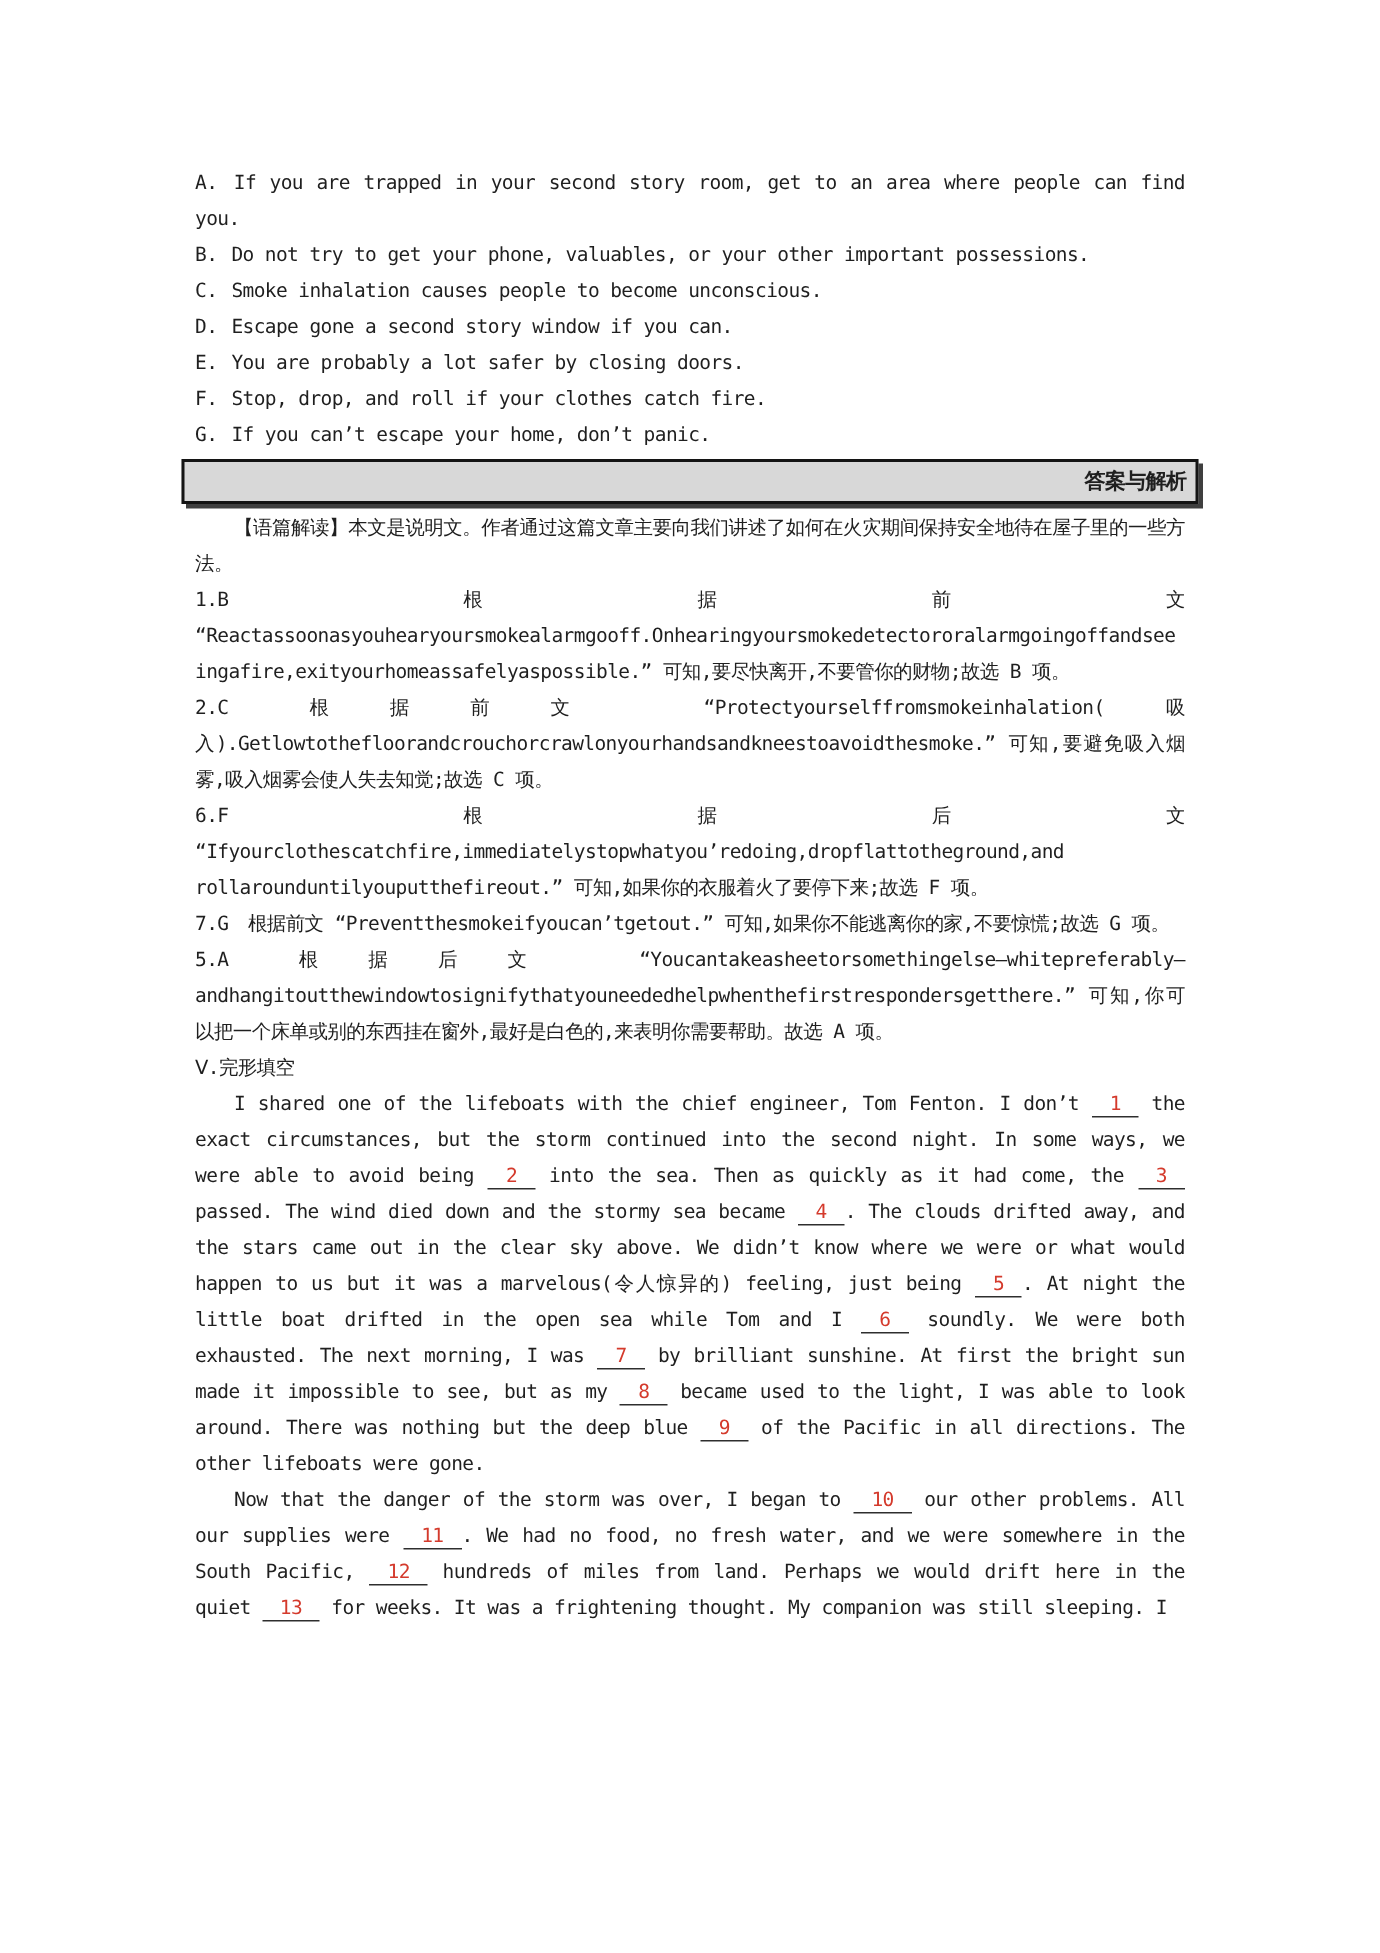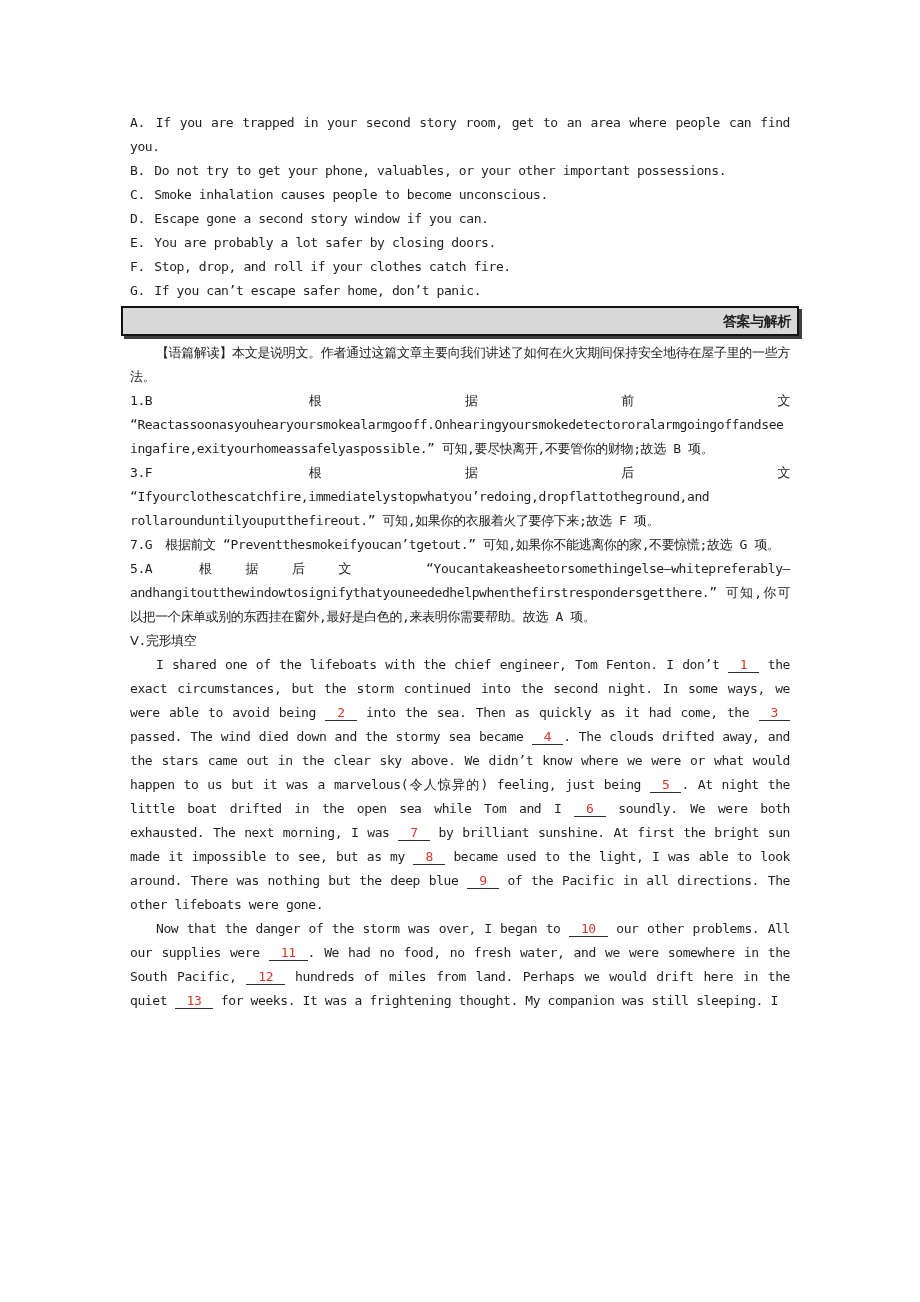--- a/index.html
+++ b/index.html
@@ -41,32 +41,33 @@
 
 <div class="content">
 
   <section>
       <p><span class="option-label">A. </span><span>If you are trapped in your second story room, get to an area where people can find you.</span></p>
       <p><span class="option-label">B. </span><span>Do not try to get your phone, valuables, or your other important possessions.</span></p>
       <p><span class="option-label">C. </span><span>Smoke inhalation causes people to become unconscious.</span></p>
       <p><span class="option-label">D. </span><span>Escape gone a second story window if you can.</span></p>
       <p><span class="option-label">E. </span><span>You are probably a lot safer by closing doors.</span></p>
       <p><span class="option-label">F. </span><span>Stop, drop, and roll if your clothes catch fire.</span></p>
-      <p><span class="option-label">G. </span><span>If you can’t escape safer home, don’t panic.</span></p>
+      <p><span class="option-label">G. </span><span>If you can’t escape your home, don’t panic.</span></p>
     </section>
 
   <div class="answer-header">
     <span>答案与解析</span>
   </div>
 
   <p class="indent">【语篇解读】本文是说明文。作者通过这篇文章主要向我们讲述了如何在火灾期间保持安全地待在屋子里的一些方法。</p>
 
   <section>
       <p><span class="ans-label">1.B</span><span>根据前文 “Reactassoonasyouhearyoursmokealarmgooff.Onhearingyoursmokedetectororalarmgoingoffandseeingafire,exityourhomeassafelyaspossible.” 可知,要尽快离开,不要管你的财物;故选 B 项。</span></p>
-      <p><span class="ans-label">3.F</span><span>根据后文 “Ifyourclothescatchfire,immediatelystopwhatyou’redoing,dropflattotheground,and rollarounduntilyouputthefireout.” 可知,如果你的衣服着火了要停下来;故选 F 项。</span></p>
+      <p><span class="ans-label">2.C</span><span>根据前文 “Protectyourselffromsmokeinhalation(吸入).Getlowtothefloorandcrouchorcrawlonyourhandsandkneestoavoidthesmoke.” 可知,要避免吸入烟雾,吸入烟雾会使人失去知觉;故选 C 项。</span></p>
+      <p><span class="ans-label">6.F</span><span>根据后文 “Ifyourclothescatchfire,immediatelystopwhatyou’redoing,dropflattotheground,and rollarounduntilyouputthefireout.” 可知,如果你的衣服着火了要停下来;故选 F 项。</span></p>
       <p><span class="ans-label">7.G</span><span>根据前文 “Preventthesmokeifyoucan’tgetout.” 可知,如果你不能逃离你的家,不要惊慌;故选 G 项。</span></p>
       <p><span class="ans-label">5.A</span><span>根据后文 “Youcantakeasheetorsomethingelse—whitepreferably—andhangitoutthewindowtosignifythatyouneededhelpwhenthefirstrespondersgetthere.” 可知,你可以把一个床单或别的东西挂在窗外,最好是白色的,来表明你需要帮助。故选 A 项。</span></p>
     </section>
 
   <p>Ⅴ.完形填空</p>
 
   <section>
       <p class="indent">I shared one of the lifeboats with the chief engineer, Tom Fenton. I don’t <span class="blank"><span class="blank-num">1</span></span> the exact circumstances, but the storm continued into the second night. In some ways, we were able to avoid being <span class="blank"><span class="blank-num">2</span></span> into the sea. Then as quickly as it had come, the <span class="blank"><span class="blank-num">3</span></span> passed. The wind died down and the stormy sea became <span class="blank"><span class="blank-num">4</span></span>. The clouds drifted away, and the stars came out in the clear sky above. We didn’t know where we were or what would happen to us but it was a marvelous(令人惊异的) feeling, just being <span class="blank"><span class="blank-num">5</span></span>. At night the little boat drifted in the open sea while Tom and I <span class="blank"><span class="blank-num">6</span></span> soundly. We were both exhausted. The next morning, I was <span class="blank"><span class="blank-num">7</span></span> by brilliant sunshine. At first the bright sun made it impossible to see, but as my <span class="blank"><span class="blank-num">8</span></span> became used to the light, I was able to look around. There was nothing but the deep blue <span class="blank"><span class="blank-num">9</span></span> of the Pacific in all directions. The other lifeboats were gone.</p>
       <p class="indent">Now that the danger of the storm was over, I began to <span class="blank"><span class="blank-num">10</span></span> our other problems. All our supplies were <span class="blank"><span class="blank-num">11</span></span>. We had no food, no fresh water, and we were somewhere in the South Pacific, <span class="blank"><span class="blank-num">12</span></span> hundreds of miles from land. Perhaps we would drift here in the quiet <span class="blank"><span class="blank-num">13</span></span> for weeks. It was a frightening thought. My companion was still sleeping. I</p>
     </section>

